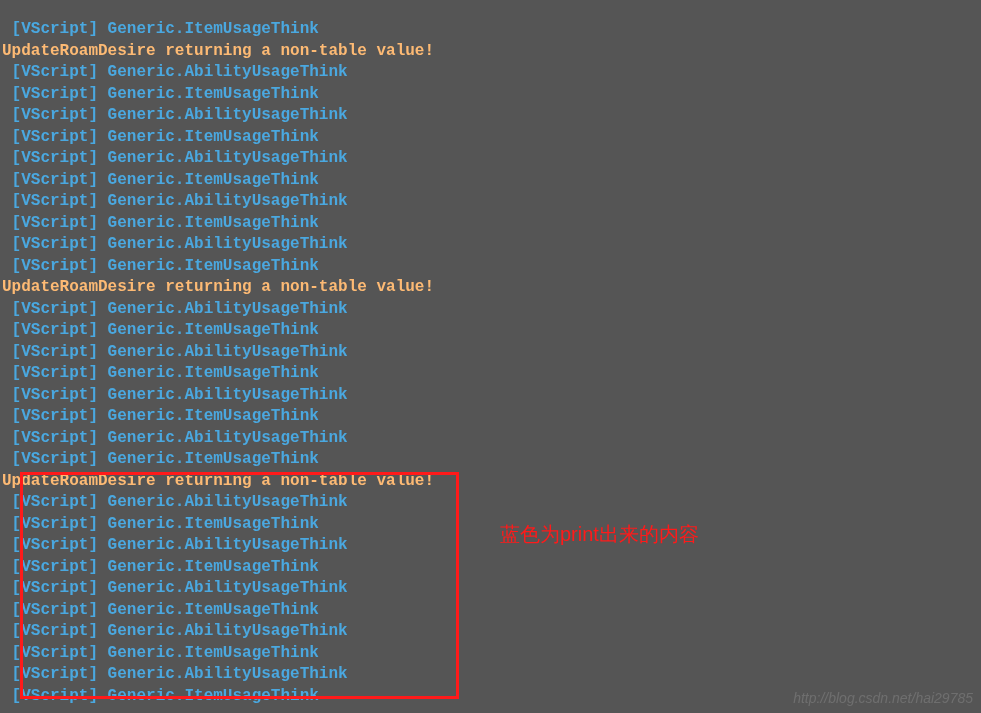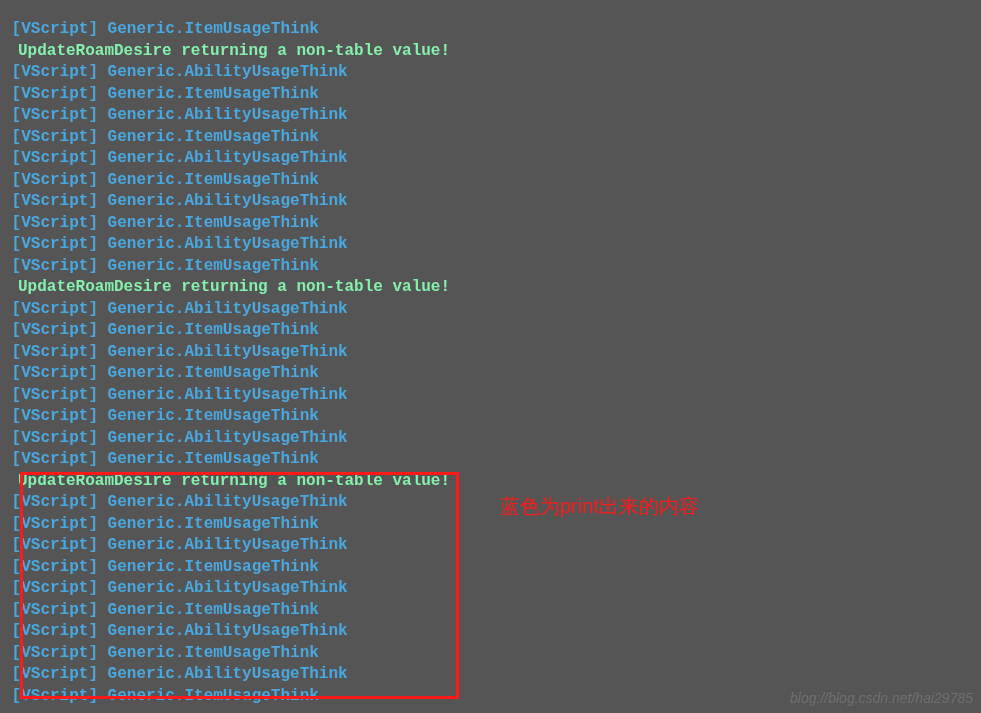--- a/index.html
+++ b/index.html
@@ -14,21 +14,21 @@
     overflow: hidden;
     font-weight: bold;
   }
   .console {
     position: relative;
     padding: 19px 0 0 2px;
     white-space: pre;
   }
   .line { display: block; }
   .vscript { color: #4aa8e0; }
-  .warning { color: #86efac; margin-left: 16px; }
+  .warning { color: #fdba74; }
   .highlight-box {
     position: absolute;
     border: 3px solid #ff1a1a;
     pointer-events: none;
   }
   .annotation {
     position: absolute;
     color: #ff1a1a;
     font-family: sans-serif;
     font-size: 20px;
@@ -66,14 +66,14 @@
 </style>
 </head>
 <body>
 
 <div class="left-strip"></div>
 <div class="bottom-edge"></div>
 
 <div class="console" id="console"><span class="line vscript"> [VScript] Generic.ItemUsageThink</span><span class="line warning">UpdateRoamDesire returning a non-table value!</span><span class="line vscript"> [VScript] Generic.AbilityUsageThink</span><span class="line vscript"> [VScript] Generic.ItemUsageThink</span><span class="line vscript"> [VScript] Generic.AbilityUsageThink</span><span class="line vscript"> [VScript] Generic.ItemUsageThink</span><span class="line vscript"> [VScript] Generic.AbilityUsageThink</span><span class="line vscript"> [VScript] Generic.ItemUsageThink</span><span class="line vscript"> [VScript] Generic.AbilityUsageThink</span><span class="line vscript"> [VScript] Generic.ItemUsageThink</span><span class="line vscript"> [VScript] Generic.AbilityUsageThink</span><span class="line vscript"> [VScript] Generic.ItemUsageThink</span><span class="line warning">UpdateRoamDesire returning a non-table value!</span><span class="line vscript"> [VScript] Generic.AbilityUsageThink</span><span class="line vscript"> [VScript] Generic.ItemUsageThink</span><span class="line vscript"> [VScript] Generic.AbilityUsageThink</span><span class="line vscript"> [VScript] Generic.ItemUsageThink</span><span class="line vscript"> [VScript] Generic.AbilityUsageThink</span><span class="line vscript"> [VScript] Generic.ItemUsageThink</span><span class="line vscript"> [VScript] Generic.AbilityUsageThink</span><span class="line vscript"> [VScript] Generic.ItemUsageThink</span><span class="line warning">UpdateRoamDesire returning a non-table value!</span><span class="line vscript"> [VScript] Generic.AbilityUsageThink</span><span class="line vscript"> [VScript] Generic.ItemUsageThink</span><span class="line vscript"> [VScript] Generic.AbilityUsageThink</span><span class="line vscript"> [VScript] Generic.ItemUsageThink</span><span class="line vscript"> [VScript] Generic.AbilityUsageThink</span><span class="line vscript"> [VScript] Generic.ItemUsageThink</span><span class="line vscript"> [VScript] Generic.AbilityUsageThink</span><span class="line vscript"> [VScript] Generic.ItemUsageThink</span><span class="line vscript"> [VScript] Generic.AbilityUsageThink</span><span class="line vscript"> [VScript] Generic.ItemUsageThink</span></div>
 
 <div class="highlight-box" id="hlbox" style="left: 20px; top: 472px; width: 433px; height: 221px;"></div>
-<div class="annotation" id="annot" style="left: 500px; top: 496px;">蓝色为print出来的内容</div>
-<div class="watermark">blog://blog.csdn.net/hai29785</div>
+<div class="annotation" id="annot" style="left: 500px; top: 524px;">蓝色为print出来的内容</div>
+<div class="watermark">http://blog.csdn.net/hai29785</div>
 
 </body></html>

